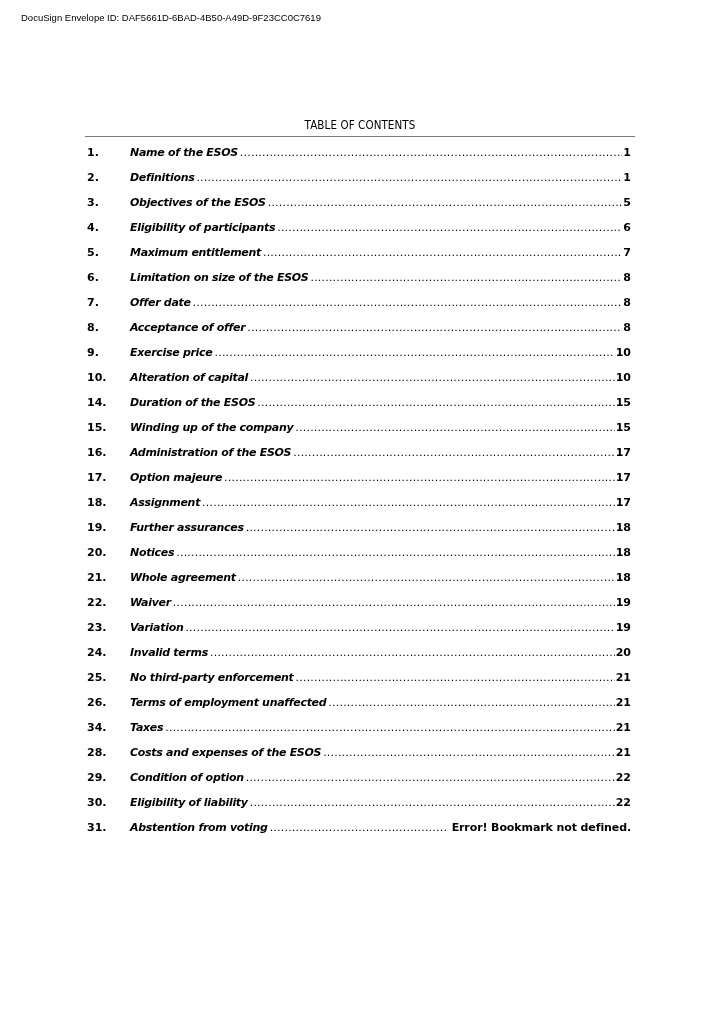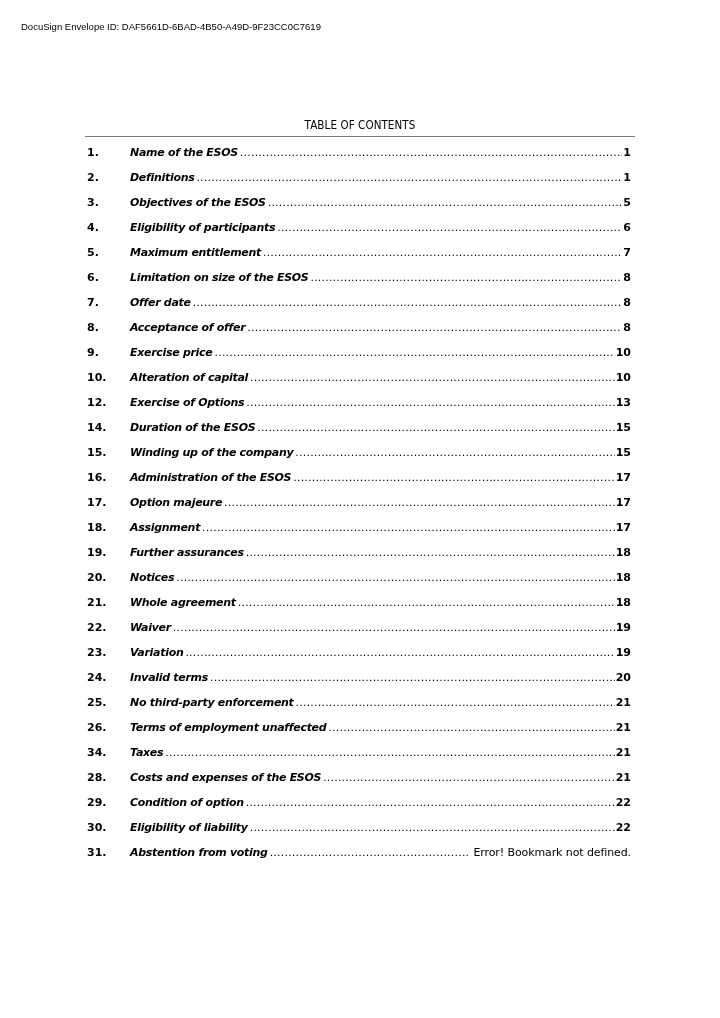--- a/index.html
+++ b/index.html
@@ -11,21 +11,21 @@
       width: 720px;
       height: 1018px;
       position: relative;
       overflow: hidden;
       color: #000000;
       font-family: "Liberation Sans", sans-serif;
     }
     .envelope-id {
       position: absolute;
       left: 21px;
-      top: 21px;
+      top: 12px;
       font-family: "Liberation Sans", sans-serif;
       font-size: 9.5px;
       color: #000;
       letter-spacing: 0;
     }
     .toc-title {
       position: absolute;
       left: 85px;
       width: 550px;
       top: 118px;
@@ -85,21 +85,21 @@
     .toc-leader::before {
       content: "........................................................................................................................................................................................................................................";
     }
     .toc-page {
       flex: 0 0 auto;
       text-align: right;
       padding-left: 1px;
       font-weight: bold;
     }
     .toc-page.error {
-      font-weight: normal;
+      font-weight: bold;
       letter-spacing: -0.1px;
       padding-left: 4px;
     }
   </style>
 </head>
 <body>
 
 <div class="envelope-id">DocuSign Envelope ID: DAF5661D-6BAD-4B50-A49D-9F23CC0C7619</div>
 
 <div class="toc-title">TABLE OF CONTENTS</div>
@@ -161,26 +161,20 @@
     <span class="toc-leader"></span>
     <span class="toc-page">10</span>
   </li>
   <li class="toc-entry">
     <span class="toc-num">10.</span>
     <span class="toc-label">Alteration of capital</span>
     <span class="toc-leader"></span>
     <span class="toc-page">10</span>
   </li>
   <li class="toc-entry">
-    <span class="toc-num">12.</span>
-    <span class="toc-label">Exercise of Options</span>
-    <span class="toc-leader"></span>
-    <span class="toc-page">13</span>
-  </li>
-  <li class="toc-entry">
     <span class="toc-num">14.</span>
     <span class="toc-label">Duration of the ESOS</span>
     <span class="toc-leader"></span>
     <span class="toc-page">15</span>
   </li>
   <li class="toc-entry">
     <span class="toc-num">15.</span>
     <span class="toc-label">Winding up of the company</span>
     <span class="toc-leader"></span>
     <span class="toc-page">15</span>

